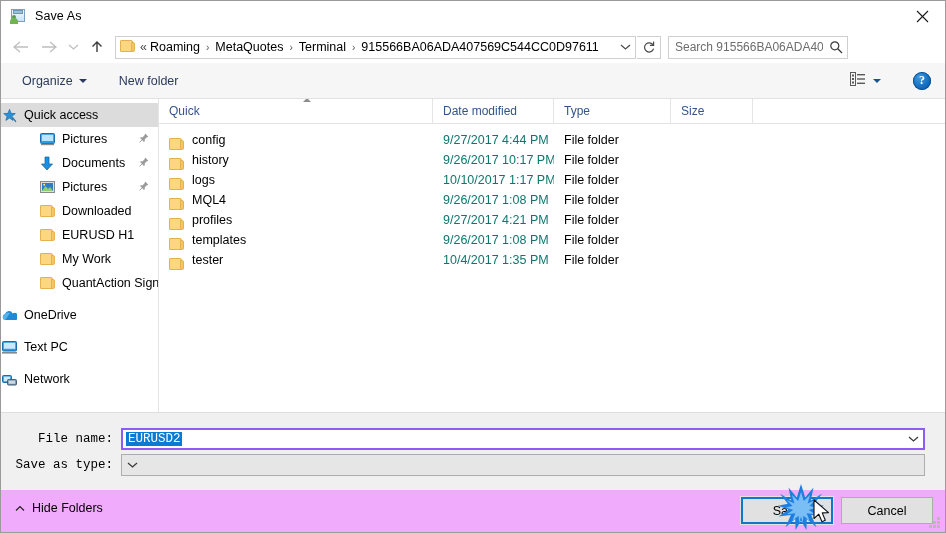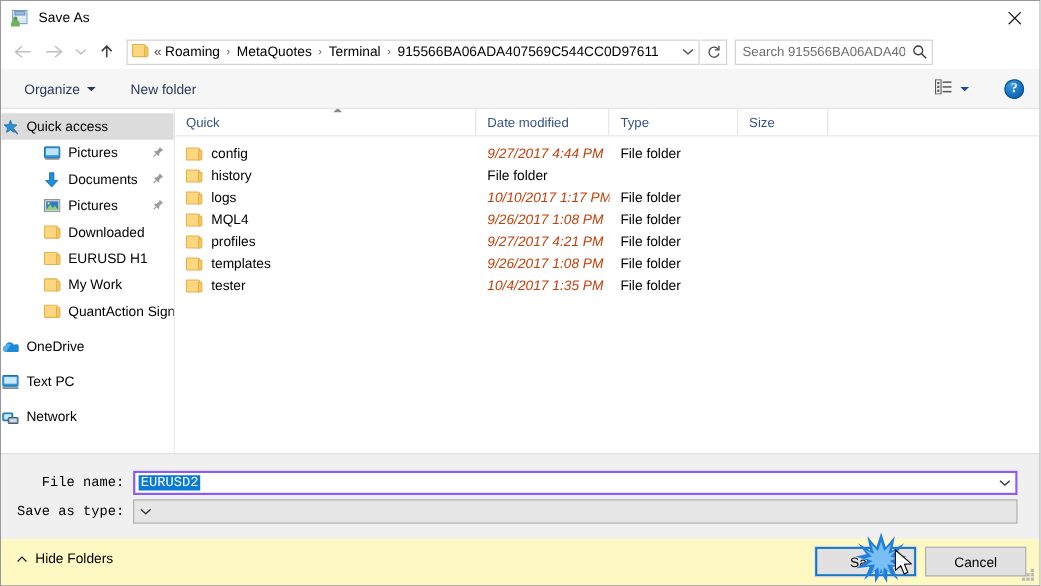--- a/index.html
+++ b/index.html
@@ -322,22 +322,22 @@
     font-size: 12.5px;
     color: #000;
   }
   .frow .fcell {
     height: 20px;
     line-height: 20px;
     box-sizing: border-box;
     overflow: hidden;
     white-space: nowrap;
   }
-  .frow .fname { width: 274px; padding-left: 10px; display: flex; align-items: center; gap: 8px; }
-  .frow .fdate { width: 121px; padding-left: 10px; color: #c2410c; font-style: italic; }
+  .frow .fname { width: 274px; padding-left: 10px; display: flex; align-items: flex-end; gap: 8px; }
+  .frow .fdate { width: 121px; padding-left: 10px; color: #0f766e; }
   .frow .ftype { width: 117px; padding-left: 10px; }
   .frow .fsize { width: 82px; padding-left: 10px; }
   .rows-top { padding-top: 6px; }
 
   
   .formarea {
     position: absolute;
     left: 0; top: 411px;
     width: 944px; height: 78px;
     background: #f0f0f0;
@@ -395,21 +395,21 @@
     width: 20px;
     display: flex; align-items: center; justify-content: center;
     flex: none;
   }
 
   
   .footer {
     position: absolute;
     left: 0; top: 489px;
     width: 944px; height: 42px;
-    background: #fef9c3;
+    background: #f0abfc;
     text-decoration: underline;
   }
   .hide-folders {
     position: absolute;
     left: 14px; top: 11px;
     display: flex;
     align-items: center;
     gap: 7px;
     font-size: 12.5px;
     color: #000;
@@ -727,20 +727,21 @@
         <div class="frow">
           <div class="fcell fname">
             <span>
               <div class="folder">
                 <div class="back"></div>
                 <div class="flap"></div>
               </div>
             </span>
             <span>history</span>
           </div>
+          <div class="fcell fdate">9/26/2017 10:17 PM</div>
           <div class="fcell ftype">File folder</div>
           <div class="fcell fsize"></div>
         </div>
         <div class="frow">
           <div class="fcell fname">
             <span>
               <div class="folder">
                 <div class="back"></div>
                 <div class="flap"></div>
               </div>

